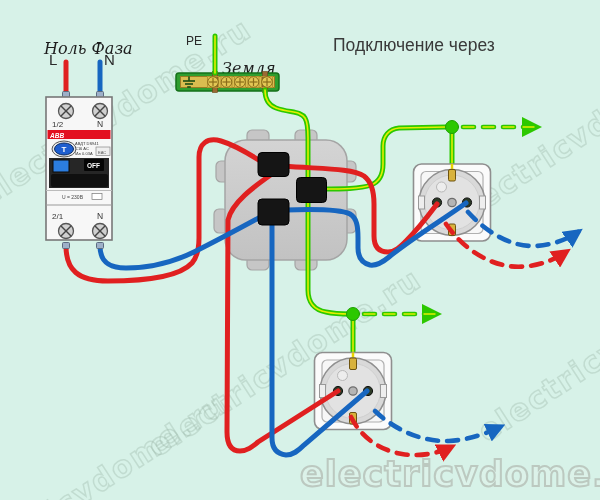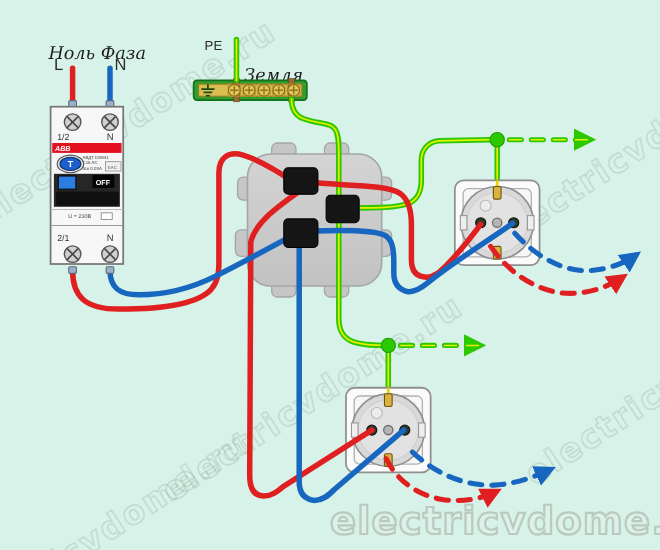--- a/index.html
+++ b/index.html
@@ -27,20 +27,21 @@
   <div class="wm-diag" style="left:125px;top:345px">electricvdome.ru</div>
   <div class="wm-diag" style="left:-70px;top:470px">electricvdome.ru</div>
   <div class="wm-diag" style="left:455px;top:330px">electricvdome.ru</div>
 
   <div class="hand" style="left:44px;top:29px;font-size:16px">Ноль Фаза</div>
   <div class="lbl" style="left:49px;top:51px">L</div>
   <div class="lbl" style="left:104px;top:51px">N</div>
   <div class="lbl" style="left:186px;top:34px;font-size:12px">PE</div>
   <div class="hand" style="left:222px;top:49px;font-size:16px">Земля</div>
   <div id="title">
+    <div>Подключение через</div>
   </div>
 
   <svg width="600" height="500" viewBox="0 0 600 500">
     <defs>
       <linearGradient id="boxGrad" x1="0" y1="0" x2="0" y2="1">
         <stop offset="0" stop-color="#d4d4d4"></stop>
           <stop offset="1" stop-color="#c2c2c2"></stop>
       </linearGradient>
       <marker id="arrowR" viewBox="0 0 10 10" refX="7" refY="5" markerWidth="4.2" markerHeight="4.2" orient="auto">
           <path d="M0,0L10,5L0,10z" fill="#e02020"></path>

